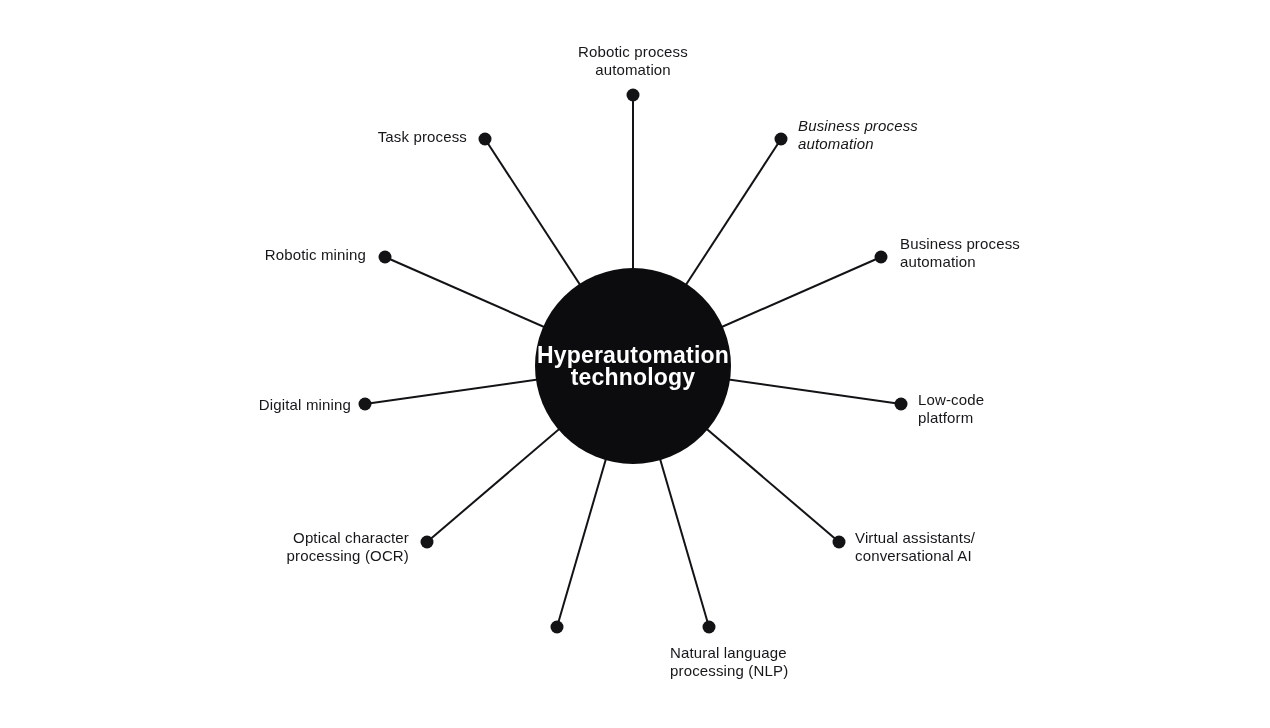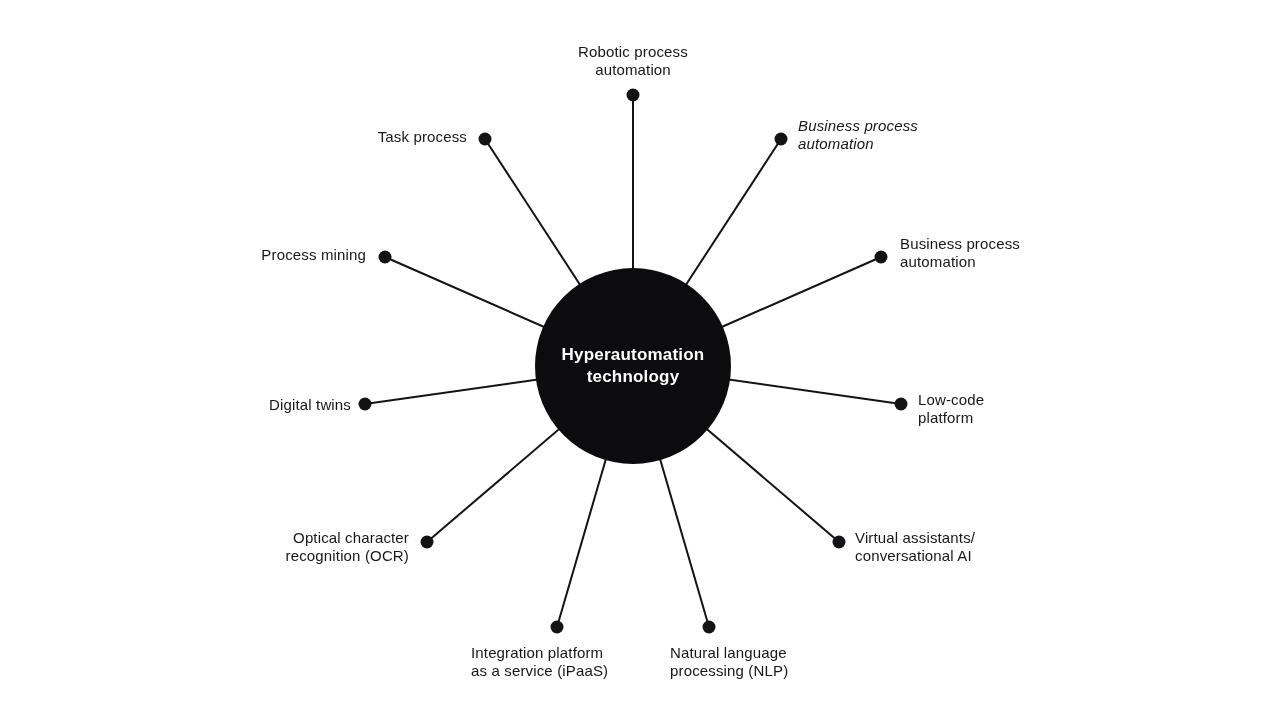--- a/index.html
+++ b/index.html
@@ -32,21 +32,21 @@
     line-height: 18px;
     font-weight: 500;
     letter-spacing: 0.15px;
     color: #17171a;
     white-space: pre-line;
   }
   .center-label {
     position: absolute;
     transform: translate(-50%, -50%);
     color: #ffffff;
-    font-size: 17px;
+    font-size: 23px;
     font-weight: 700;
     letter-spacing: 0.2px;
     line-height: 22px;
     text-align: center;
     white-space: pre-line;
   }
 </style>
 </head>
 <body>
 
@@ -82,23 +82,21 @@
       <div class="node-label" style="left: 798px; top: 135px; text-align: left; color: rgb(23, 23, 26); transform: translate(0px, -50%); font-style: italic;">Business process
 automation</div>
       <div class="node-label" style="left: 900px; top: 253px; text-align: left; color: rgb(23, 23, 26); transform: translate(0px, -50%);">Business process
 automation</div>
       <div class="node-label" style="left: 918px; top: 409px; text-align: left; color: rgb(23, 23, 26); transform: translate(0px, -50%);">Low-code
 platform</div>
       <div class="node-label" style="left: 855px; top: 547px; text-align: left; color: rgb(23, 23, 26); transform: translate(0px, -50%);">Virtual assistants/
 conversational AI</div>
       <div class="node-label" style="left: 670px; top: 644px; text-align: left; color: rgb(23, 23, 26); transform: translate(0px, 0px);">Natural language
 processing (NLP)</div>
-      <div class="node-label" style="left: 471px; top: 644px; text-align: left; color: rgb(23, 23, 26); transform: translate(0px, 0px);">Integration platform
-as a service (iPaaS)</div>
       <div class="node-label" style="left: 409px; top: 547px; text-align: right; color: rgb(23, 23, 26); transform: translate(-100%, -50%);">Optical character
-recognition (OCR)</div>
-      <div class="node-label" style="left: 351px; top: 405px; text-align: right; color: rgb(23, 23, 26); transform: translate(-100%, -50%);">Digital twins</div>
-      <div class="node-label" style="left: 366px; top: 255px; text-align: right; color: rgb(23, 23, 26); transform: translate(-100%, -50%);">Process mining</div>
+processing (OCR)</div>
+      <div class="node-label" style="left: 351px; top: 405px; text-align: right; color: rgb(23, 23, 26); transform: translate(-100%, -50%);">Digital mining</div>
+      <div class="node-label" style="left: 366px; top: 255px; text-align: right; color: rgb(23, 23, 26); transform: translate(-100%, -50%);">Robotic mining</div>
       <div class="node-label" style="left: 467px; top: 137px; text-align: right; color: rgb(23, 23, 26); transform: translate(-100%, -50%);">Task process</div>
     </div>
   <div class="center-label" id="center-label" style="left: 633px; top: 366px; color: rgb(255, 255, 255);">Hyperautomation
 technology</div>
 </div>
 
 </body></html>

